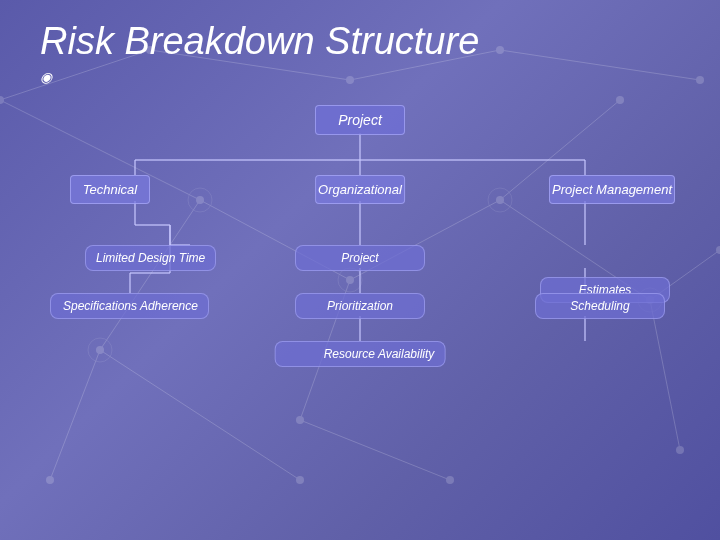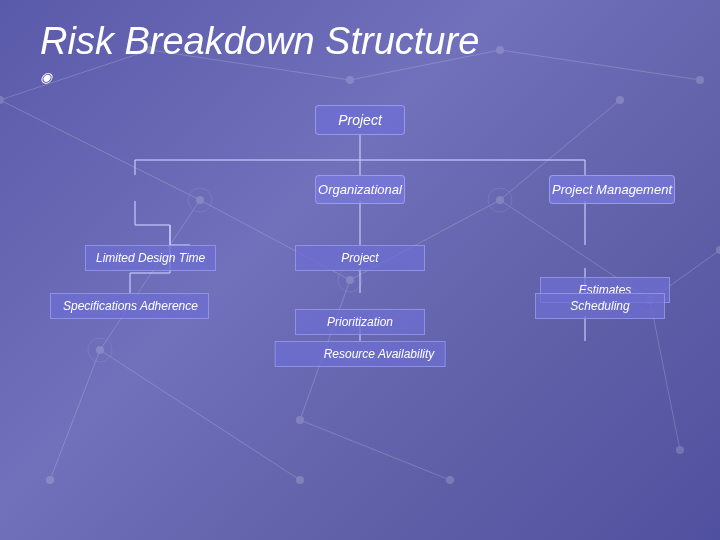--- a/index.html
+++ b/index.html
@@ -66,21 +66,21 @@
 
     .node.root {
       background: rgba(110, 110, 210, 0.85);
       font-size: 14px;
       min-width: 90px;
     }
 
     .child-node {
       background: rgba(110, 110, 210, 0.75);
       border: 1px solid rgba(180, 180, 255, 0.5);
-      border-radius: 0;
+      border-radius: 8px;
       padding: 5px 10px;
       color: white;
       font-size: 12px;
       text-align: center;
       white-space: nowrap;
       min-width: 130px;
     }
 
     
     .tree-svg {
@@ -134,21 +134,21 @@
     .node-funding {
       position: absolute;
       left: 50%;
       transform: translateX(-50%);
       top: 140px;
     }
     .node-prior {
       position: absolute;
       left: 50%;
       transform: translateX(-50%);
-      top: 204px;
+      top: 188px;
     }
     .node-resav {
       position: absolute;
       left: 50%;
       transform: translateX(-50%);
       top: 236px;
       padding-left: 48px;
     }
 
     
@@ -261,20 +261,21 @@
       <line x1="330" y1="211" x2="330" y2="236" stroke="rgba(200,200,255,0.8)" stroke-width="1.5"></line>
 
       <line x1="555" y1="96" x2="555" y2="115" stroke="rgba(200,200,255,0.8)" stroke-width="1.5"></line>
       <line x1="555" y1="115" x2="555" y2="140" stroke="rgba(200,200,255,0.8)" stroke-width="1.5"></line>
       <line x1="555" y1="163" x2="555" y2="188" stroke="rgba(200,200,255,0.8)" stroke-width="1.5"></line>
       <line x1="555" y1="211" x2="555" y2="236" stroke="rgba(200,200,255,0.8)" stroke-width="1.5"></line>
     </svg>
 
     <div class="node root node-root">Project</div>
 
+    <div class="node node-technical">Technical</div>
     <div class="node node-org">Organizational</div>
     <div class="node node-pm">Project Management</div>
 
     <div class="child-node node-ltd">Limited Design Time</div>
     <div class="child-node node-sa">Specifications Adherence</div>
 
     <div class="child-node node-funding">Project</div>
     <div class="child-node node-prior">Prioritization</div>
     <div class="child-node node-resav">Resource Availability</div>
 

